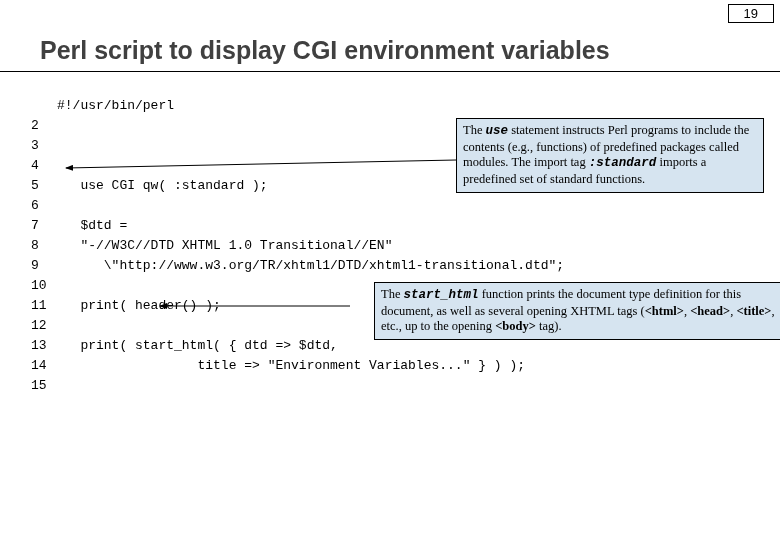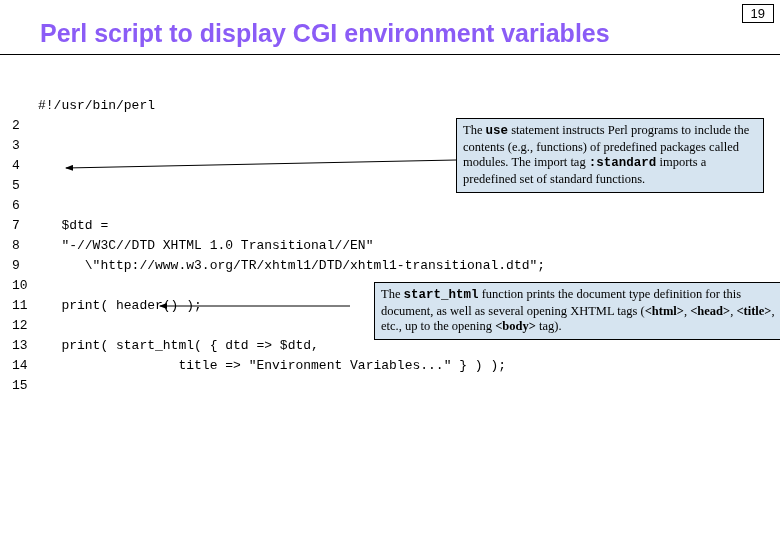--- a/index.html
+++ b/index.html
@@ -11,44 +11,45 @@
     font-family: Arial, sans-serif;
     position: relative;
     overflow: hidden;
   }
   .slide-number {
     position: absolute;
     top: 4px;
     right: 6px;
     font-size: 13px;
     border: 1px solid #000;
-    padding: 1px 8px;
+    padding: 1px 15px;
   }
   .title {
-    margin: 19px 0 6px 40px;
+    margin: 36px 0 6px 40px;
     font-size: 25px;
     font-weight: bold;
-    color: #8b5cf6;
+    color: #404040;
   }
   .rule {
     border: none;
     border-top: 1.5px solid #000;
     margin: 0;
     width: 100%;
   }
   .code-area {
     position: absolute;
     left: 12px;
     top: 96px;
     font-family: "Courier New", monospace;
     font-size: 13px;
     line-height: 20px;
   }
   .code-row {
     display: flex;
+    margin-left: 19px;
   }
   .ln {
     width: 26px;
     text-align: left;
     flex-shrink: 0;
   }
   .code {
     white-space: pre;
   }
   .callout {
@@ -56,20 +57,21 @@
     background: #d6e4f0;
     border: 1px solid #000;
     font-family: "Times New Roman", serif;
     font-size: 12.5px;
     line-height: 1.25;
     padding: 4px 6px;
   }
   .callout .mono {
     font-family: "Courier New", monospace;
     font-weight: bold;
+    font-style: italic;
   }
   .callout b { font-weight: bold; }
   #callout1 {
     top: 118px;
     left: 456px;
     width: 294px;
   }
   #callout2 {
     top: 282px;
     left: 350px;
@@ -101,20 +103,21 @@
     </div>
   <div class="code-row">
       <span class="ln">3</span>
     </div>
   <div class="code-row">
       <span class="ln">4</span>
       <span class="code"></span>
     </div>
   <div class="code-row">
       <span class="ln">5</span>
+      <span class="code">   use CGI qw( :standard );</span>
     </div>
   <div class="code-row">
       <span class="ln">6</span>
       <span class="code"></span>
     </div>
   <div class="code-row">
       <span class="ln">7</span>
       <span class="code">   $dtd =</span>
     </div>
   <div class="code-row">

